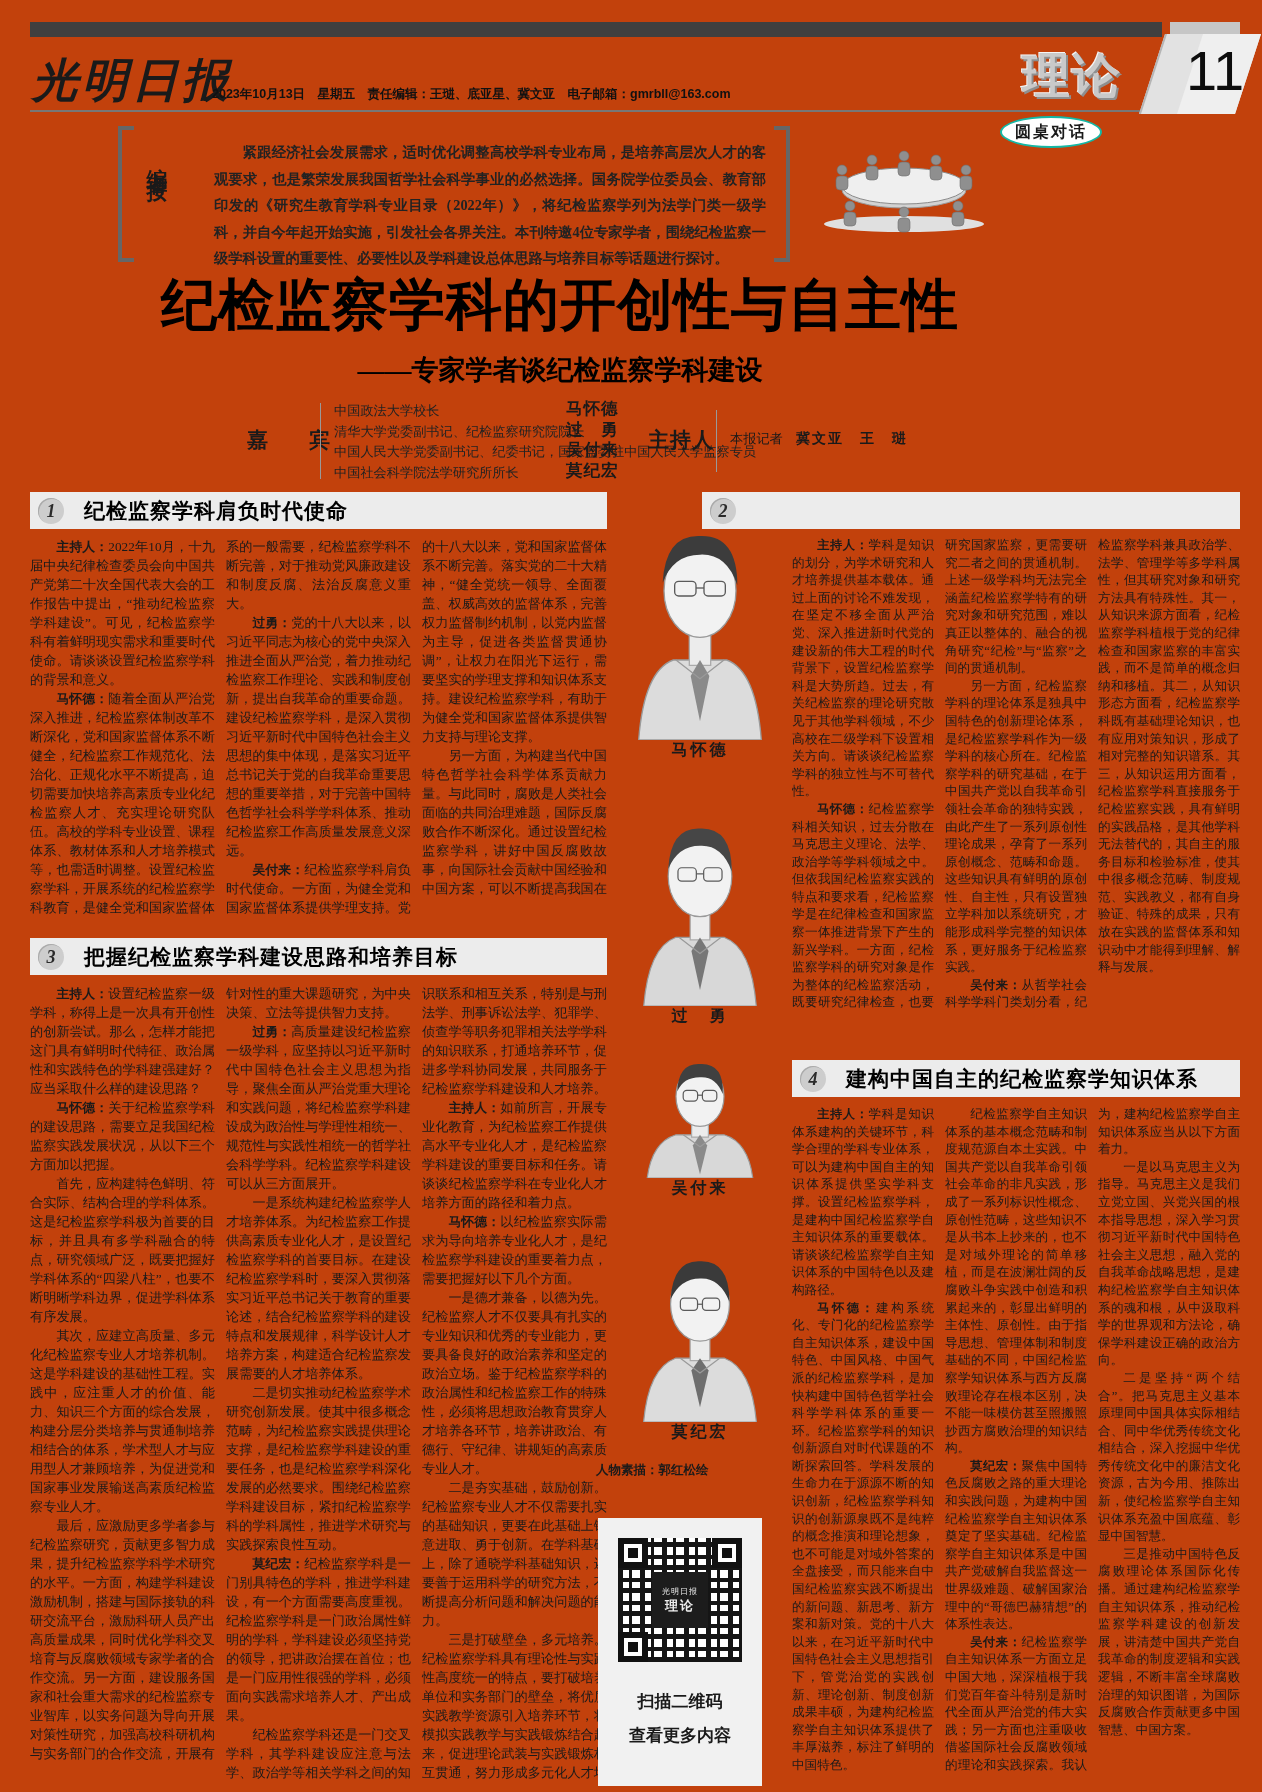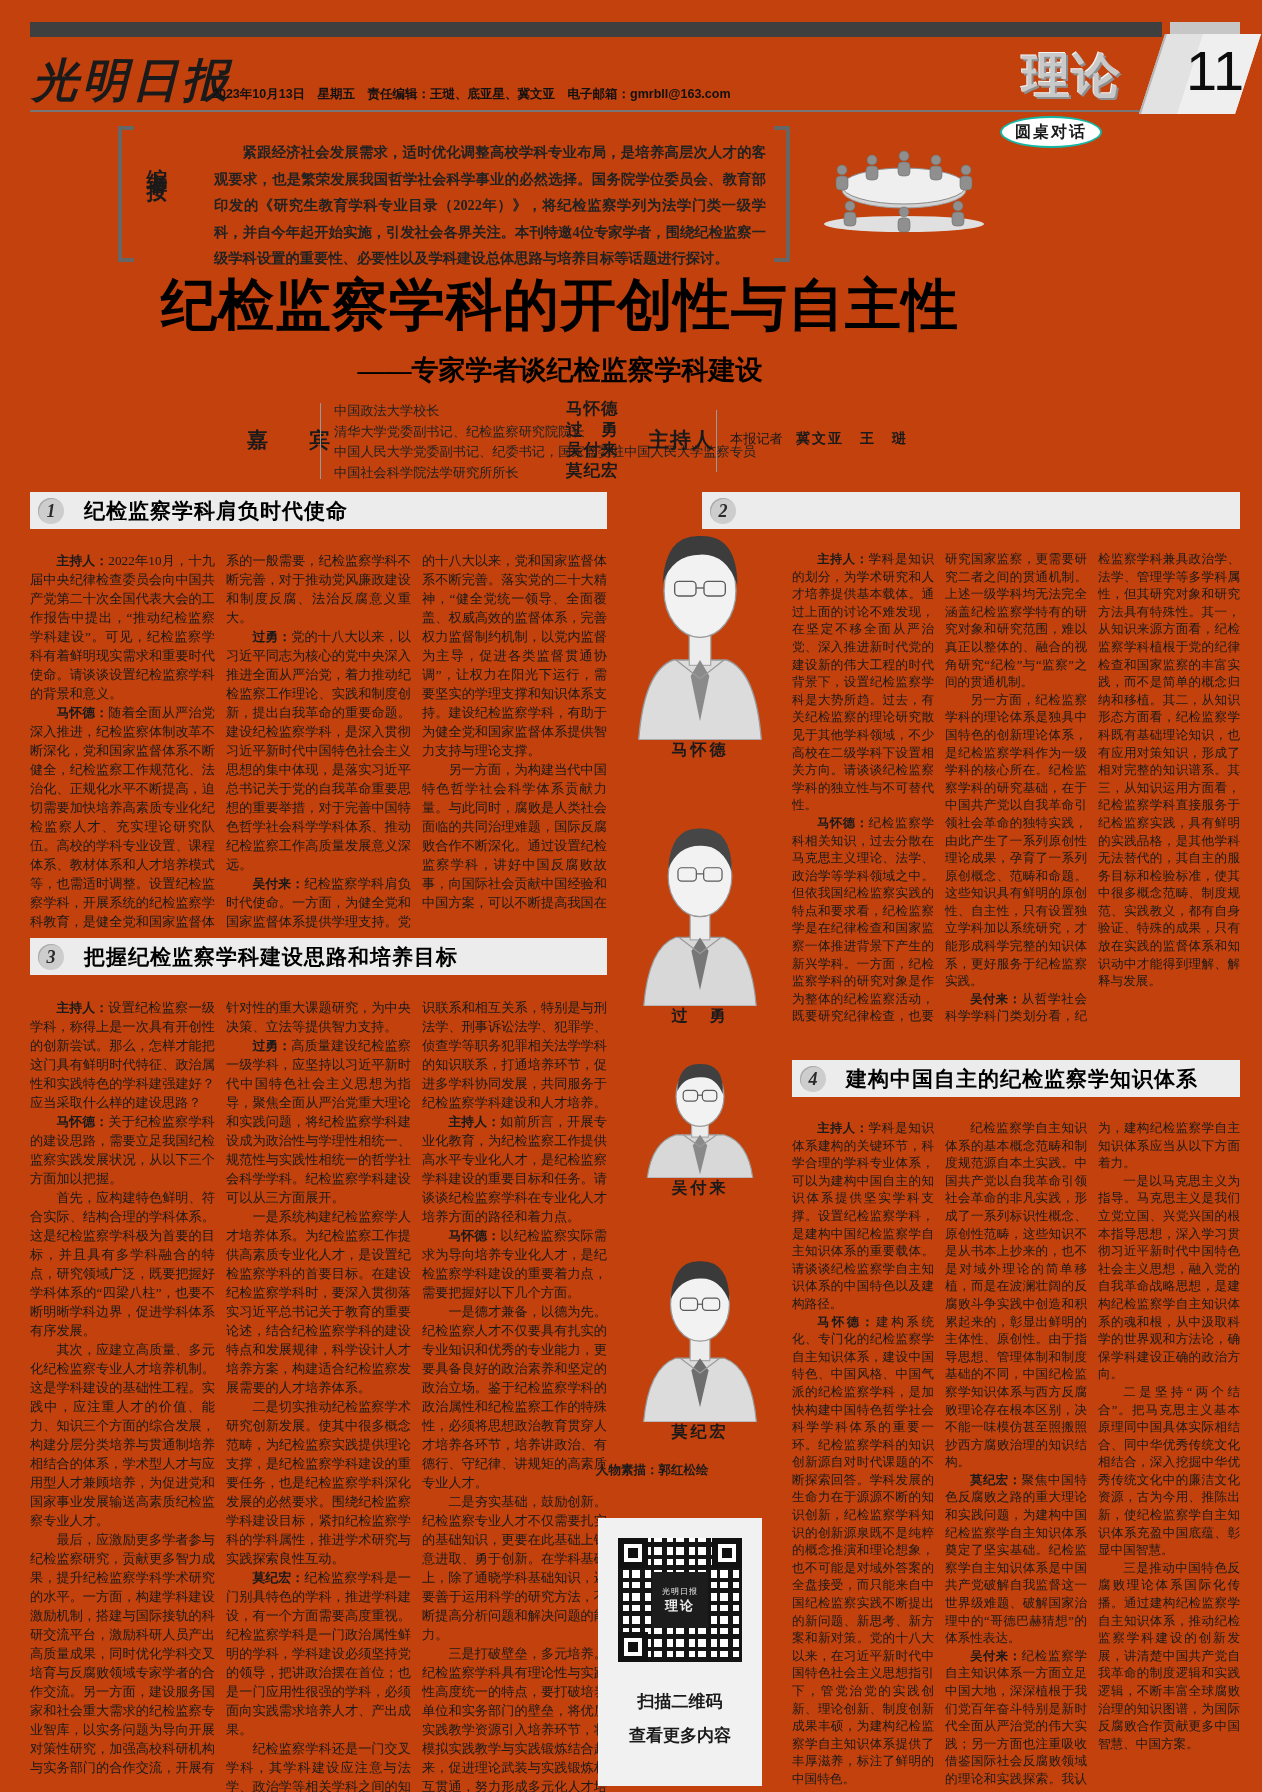--- a/index.html
+++ b/index.html
@@ -72,21 +72,21 @@
              color:#2a2a2a; font-style:italic; font-weight:bold; font-size:18px;
              text-align:center; line-height:26px; font-family:"Liberation Serif", serif;
              box-shadow:1px 1px 0 #aaa inset; }
   .sec-ttl { margin-left:20px; font-size:21px; font-weight:bold; letter-spacing:1px;
              font-family:"Liberation Sans", sans-serif; color:#000; }
   .bar1 { left:30px;  top:492px;  width:577px; }
   .bar2 { left:702px; top:492px;  width:538px; }
   .bar3 { left:30px;  top:938px;  width:577px; }
   .bar4 { left:792px; top:1060px; width:448px; }
 
-  .sec-body { column-gap:11px; overflow:hidden; text-align:justify;margin-top:14px; }
+  .sec-body { column-gap:11px; overflow:hidden; text-align:justify; }
   .sec-body p { text-indent:2em; text-align:justify; }
   .sec-body b { font-weight:bold; font-family:"Liberation Sans", sans-serif; font-size:0.97em; }
   .body1 { left:30px;  top:537px;  width:577px; height:389px;  column-count:3;
            font-size:13.2px; line-height:19px; }
   .body2 { left:792px; top:537px;  width:448px; height:514px;  column-count:3;
            font-size:12.6px; line-height:17.6px; }
   .body3 { left:30px;  top:984px;  width:577px; height:798px;  column-count:3;
            font-size:13.2px; line-height:19px; }
   .body4 { left:792px; top:1106px; width:448px; height:678px;  column-count:3;
            font-size:12.6px; line-height:17.6px; }

